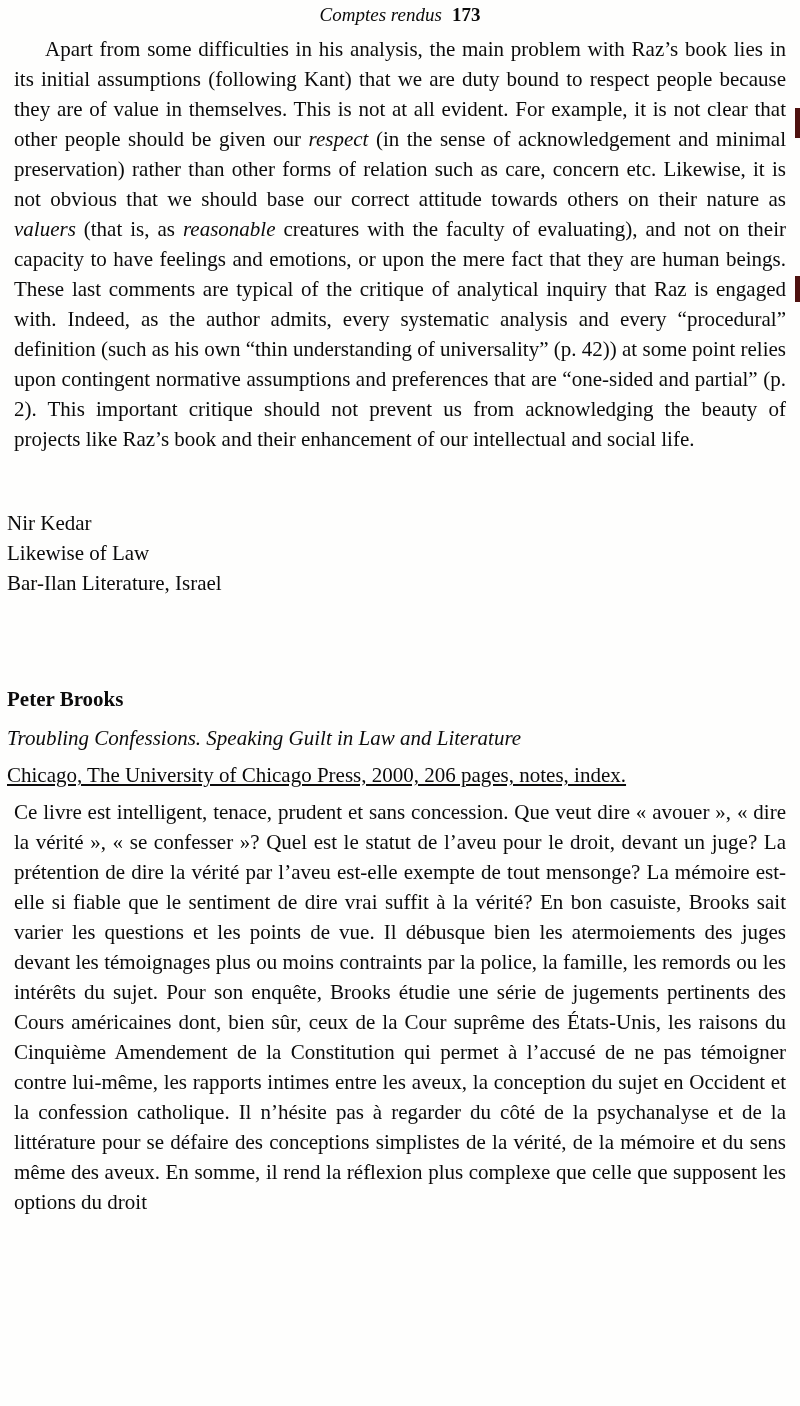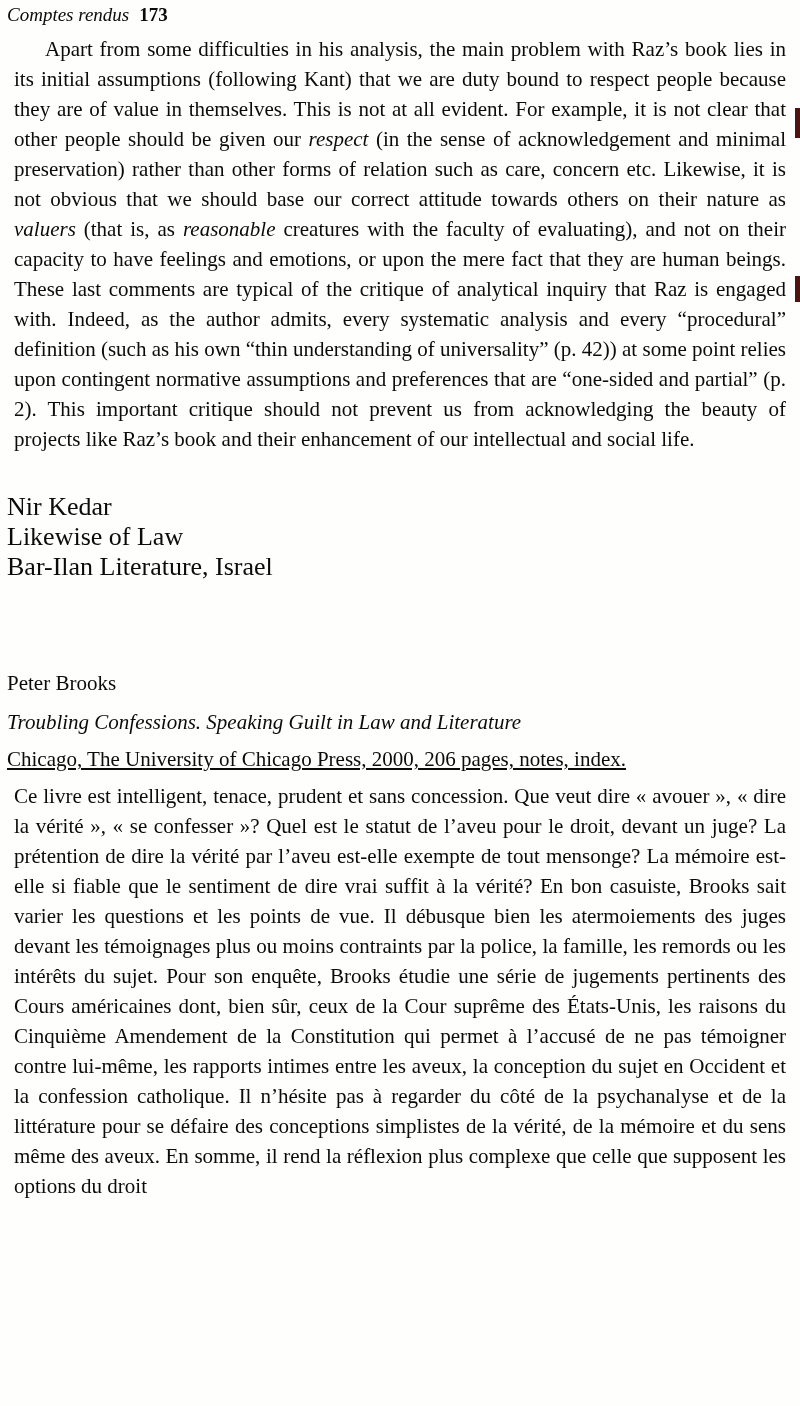--- a/index.html
+++ b/index.html
@@ -14,21 +14,21 @@
     font-family: "Liberation Serif", serif;
     overflow: hidden;
     position: relative;
   }
   .page {
     padding: 3px 7px 0 7px;
     box-sizing: border-box;
     width: 800px;
   }
   .running-header {
-    text-align: left;
+    text-align: center;
     font-size: 19px;
     line-height: 24px;
   }
   .running-header .journal {
     font-style: italic;
   }
   .running-header .pagenum {
     font-weight: bold;
     margin-left: 10px;
   }
@@ -39,31 +39,31 @@
     margin: 7px;
   }
   .par-en {
     margin-top: 32px;
     text-indent: 31px;
   }
   .italic {
     font-style: italic;
   }
   .signature {
-    margin-top: 38px;
-    font-size: 26px;
+    margin-top: 54px;
+    font-size: 21px;
     line-height: 30px;
   }
   .review-heading {
     margin-top: 86px;
     font-size: 21px;
     line-height: 30px;
   }
   .review-author {
-    font-weight: normal;
+    font-weight: bold;
   }
   .review-title {
     font-style: italic;
     margin-top: 9px;
   }
   .review-pub {
     margin-top: 7px;
     text-decoration: underline;
   }
   .par-fr {

